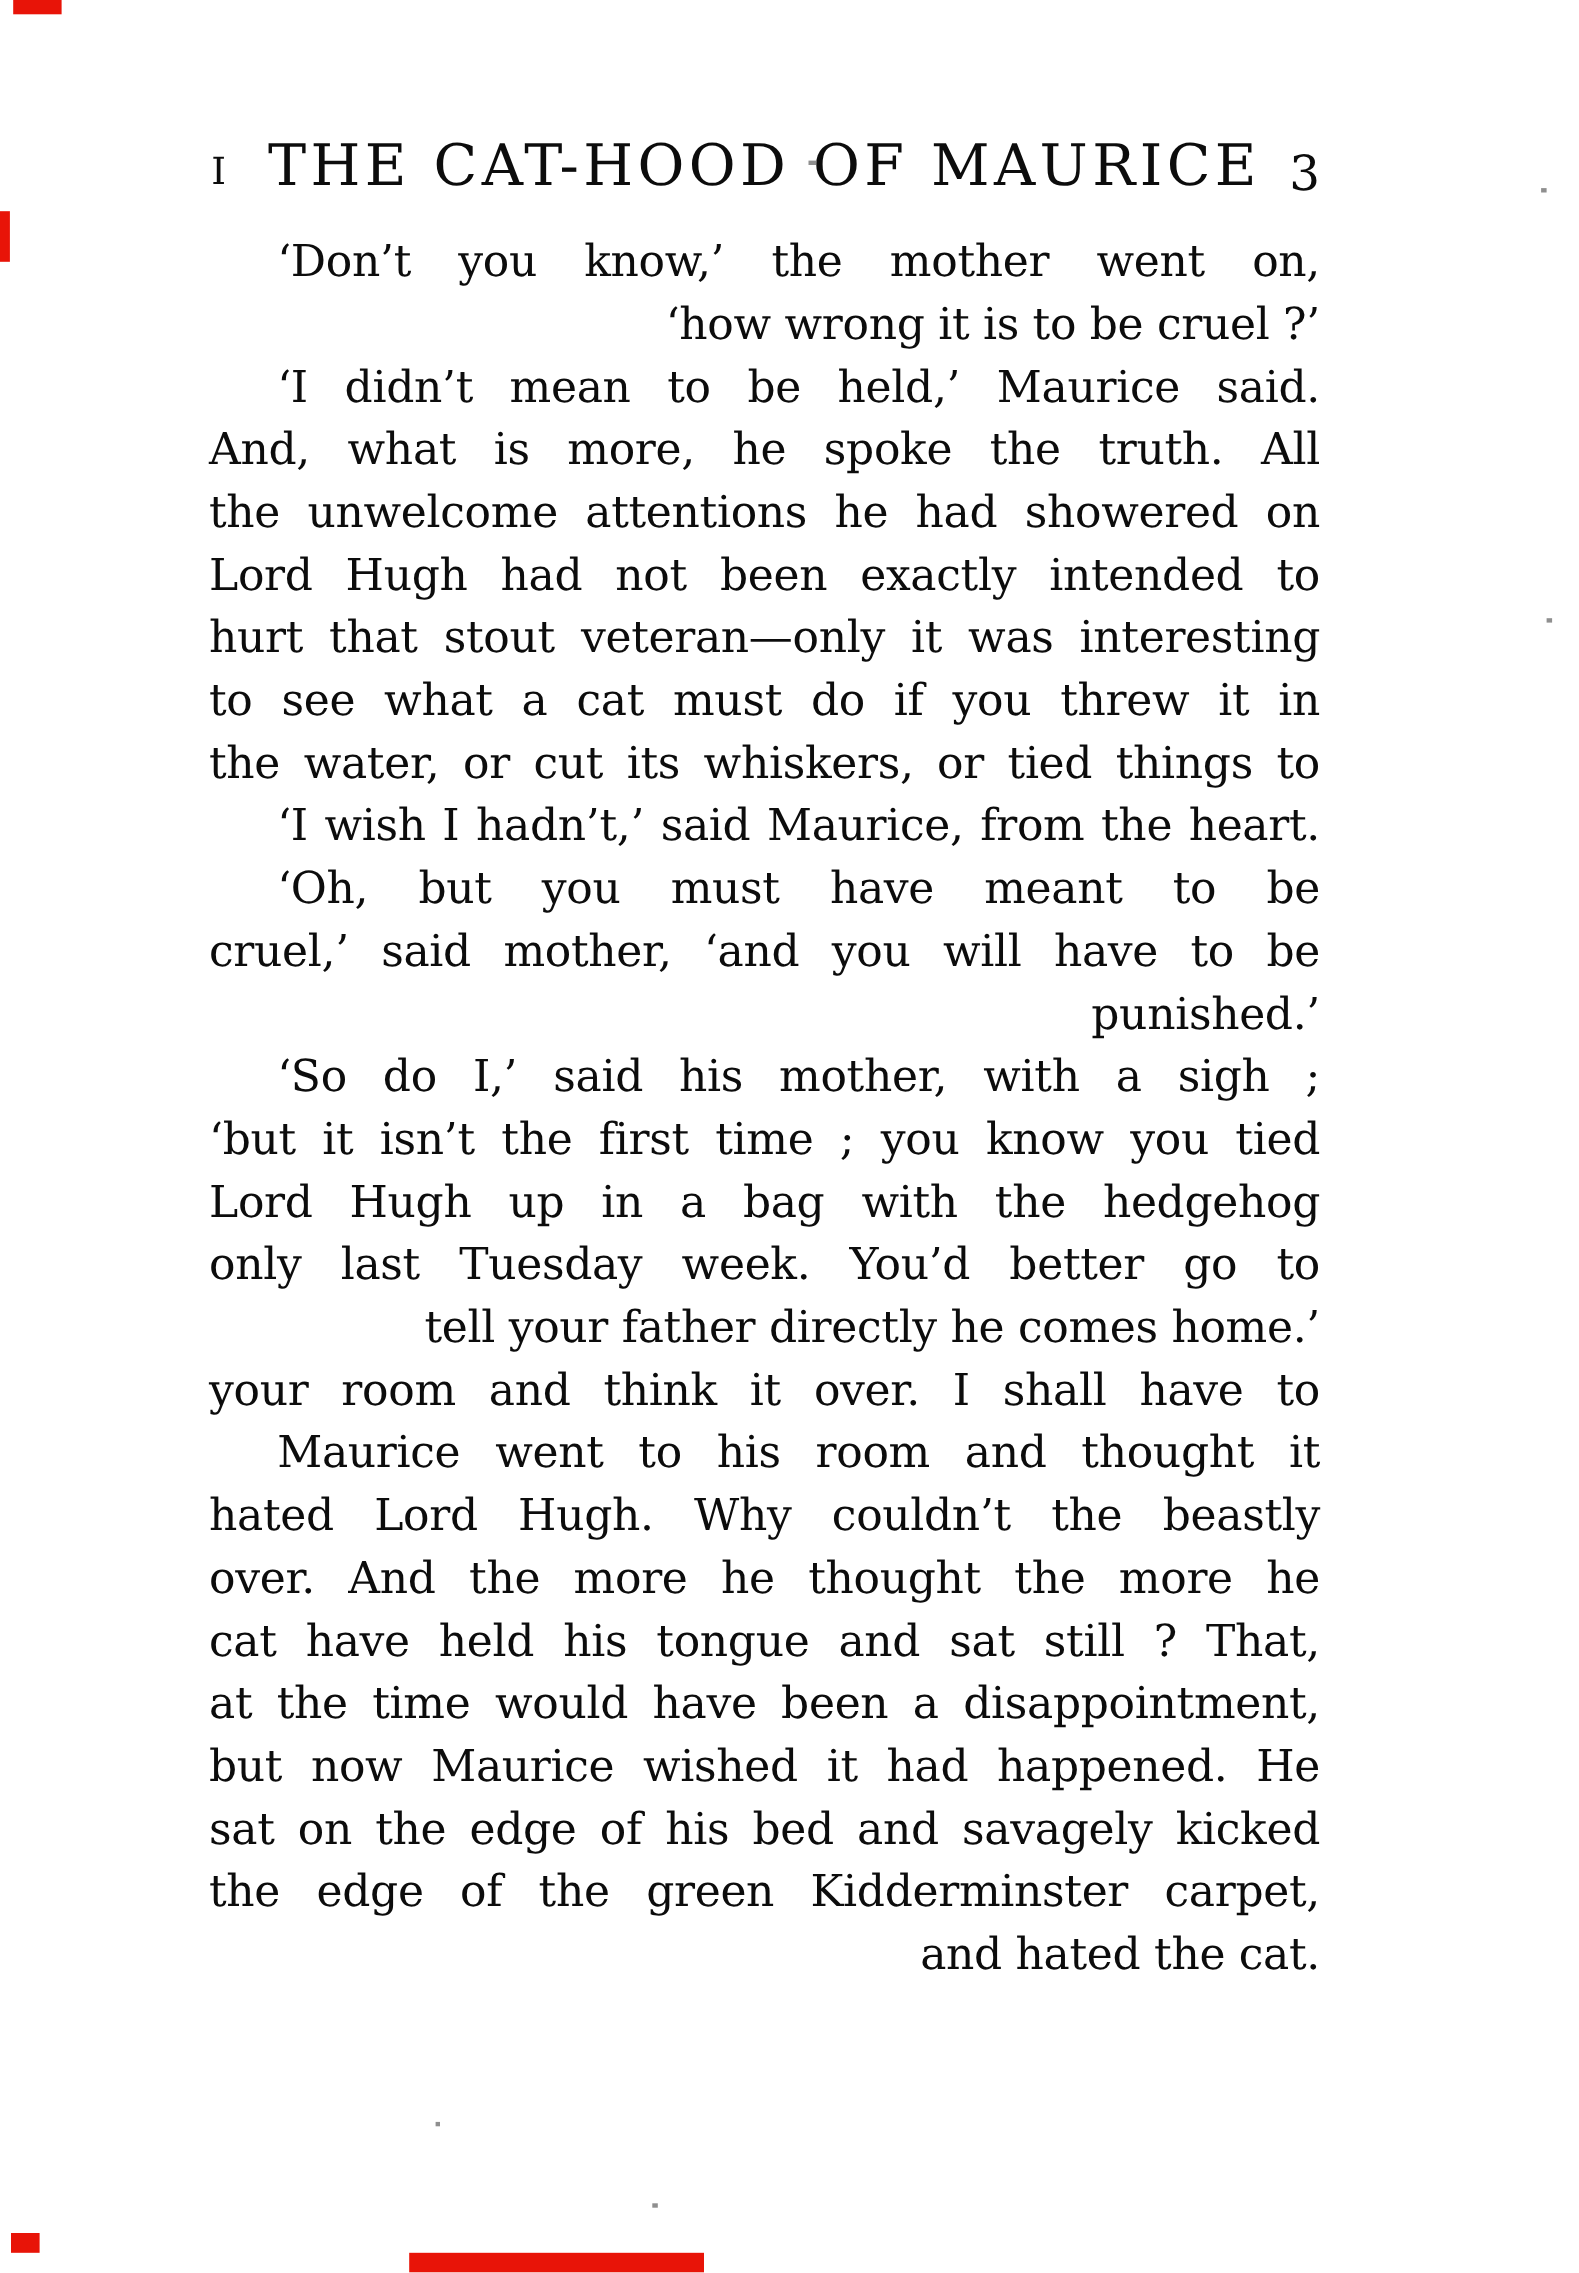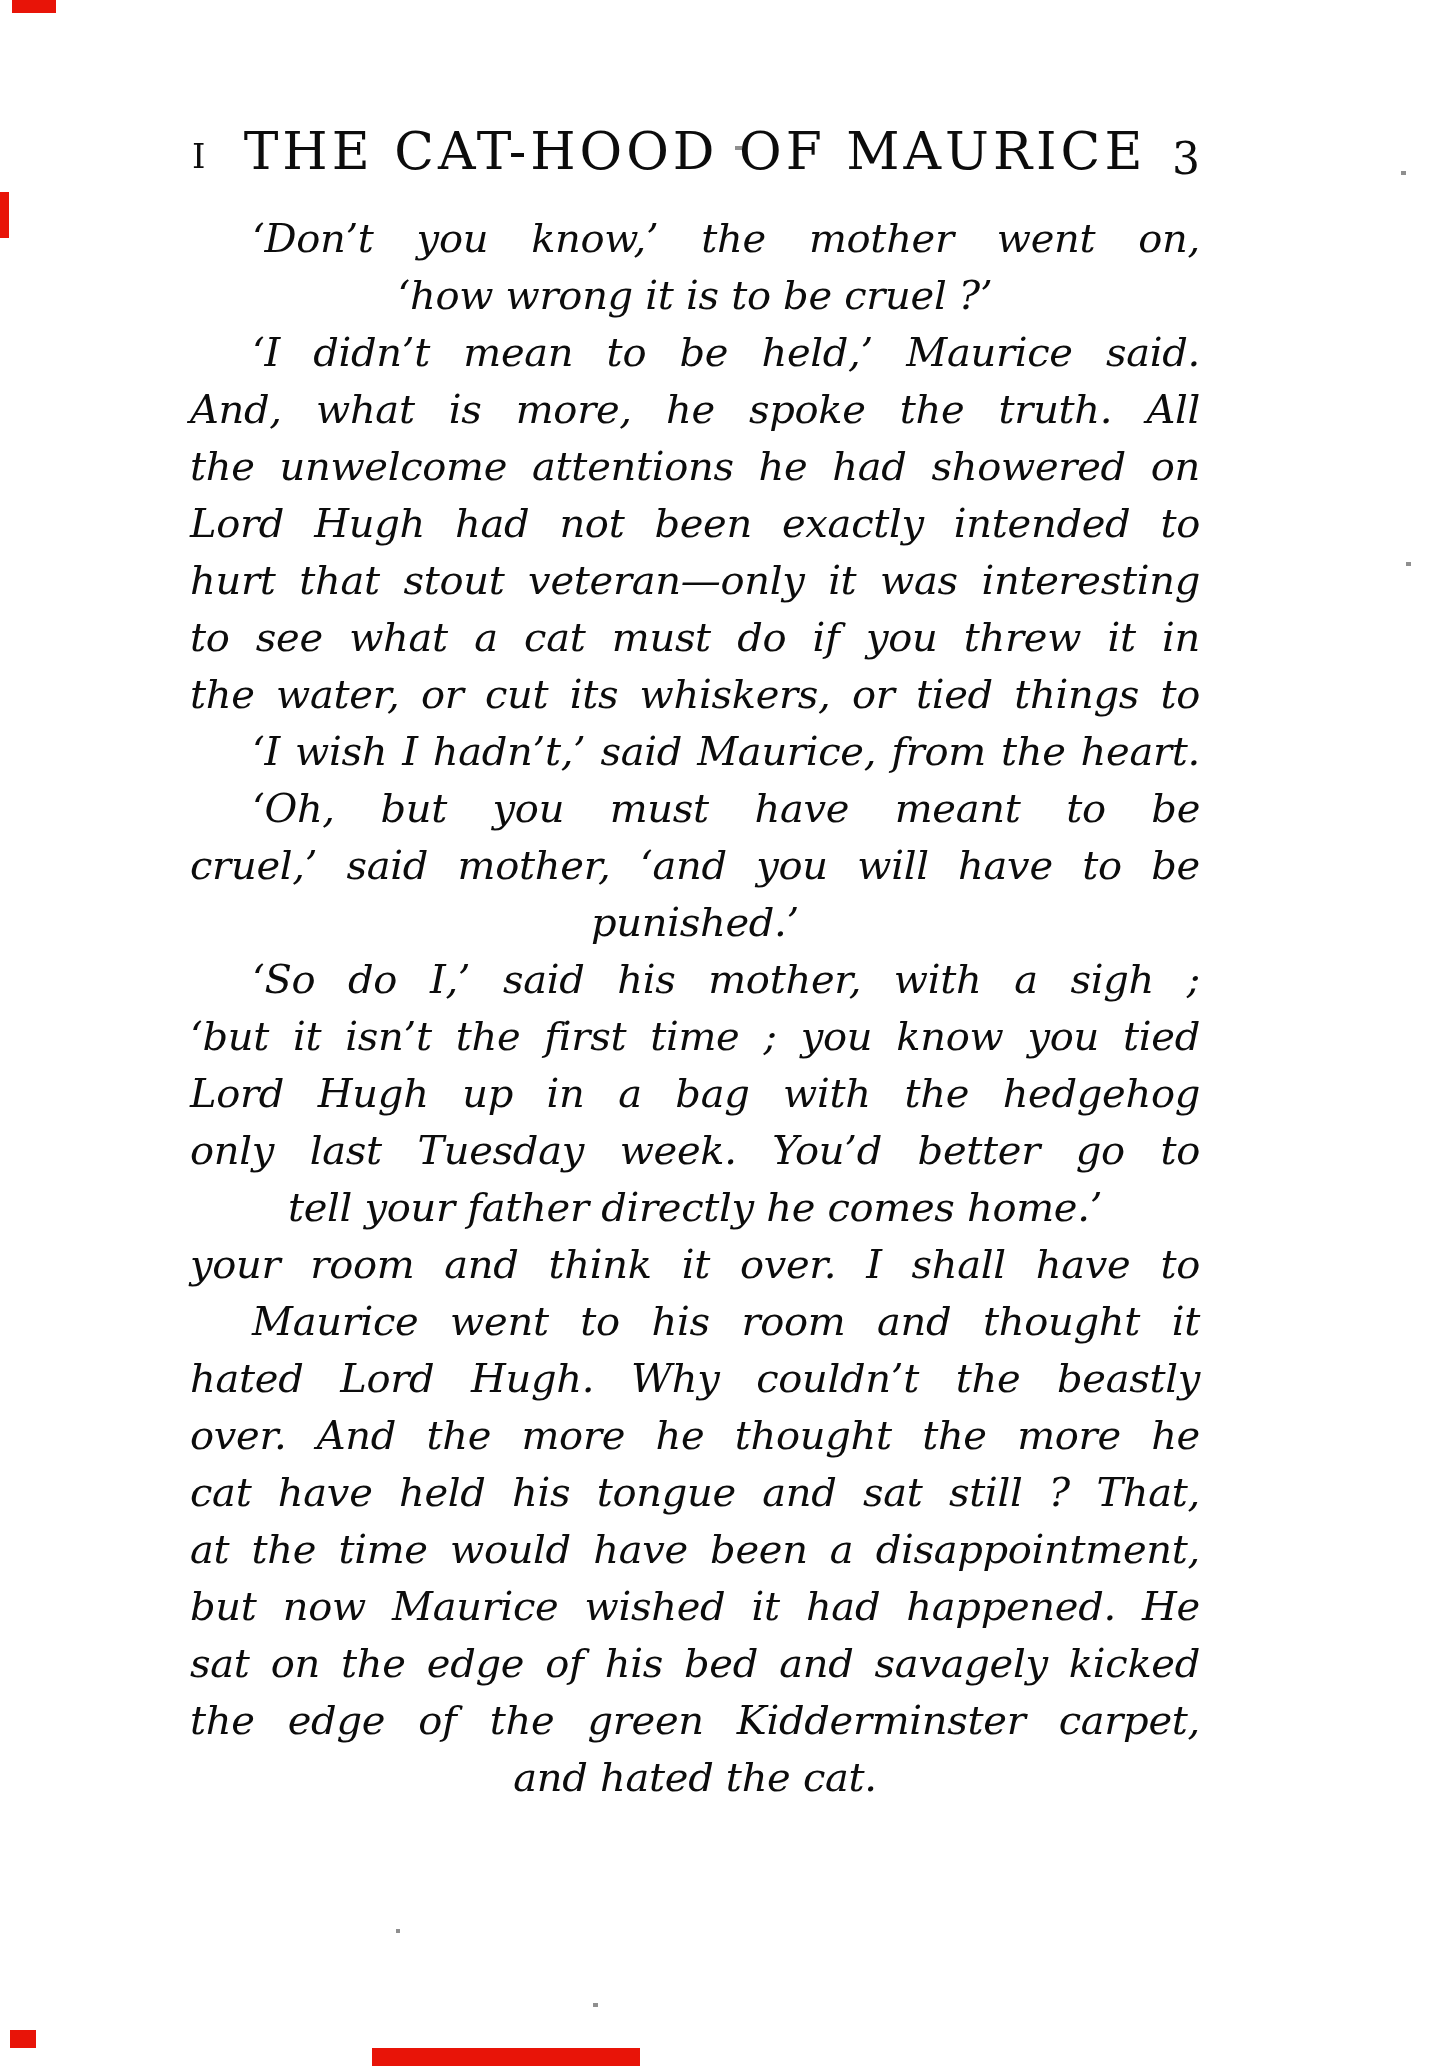--- a/index.html
+++ b/index.html
@@ -44,26 +44,26 @@
   }
   
   .text-block{
     position:absolute;
     left:190px;top:210px;
     width:1010px;
     color:var(--ink);
     font-size:40px;
     letter-spacing:-0.3px;
   }
-  .para{margin:0;font-style:italic;}
+  .para{margin:0;}
   .line{
     height:57px;
     line-height:57px;
     white-space:nowrap;
-    text-align:center;
+    text-align:right;
   }
   .line.justify{
     text-align:justify;
     text-align-last:justify;
   }
   .line.indent{
     text-indent:62px;
   }
   
   .artifact{position:absolute;}

